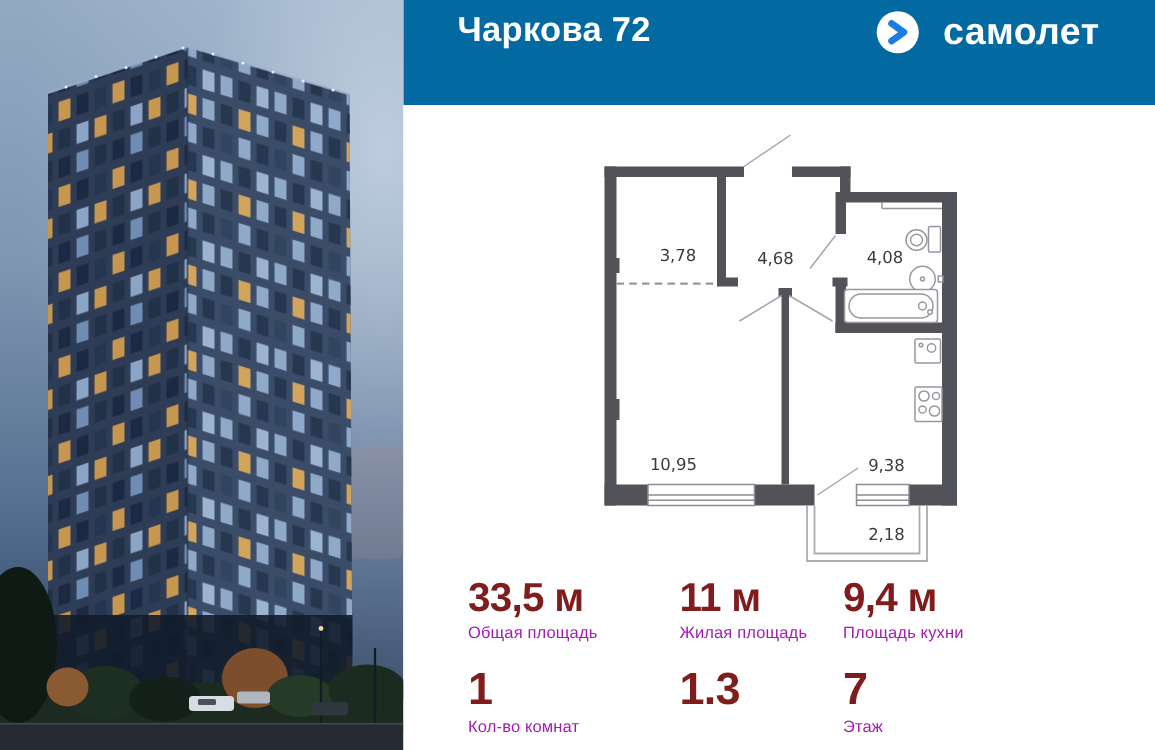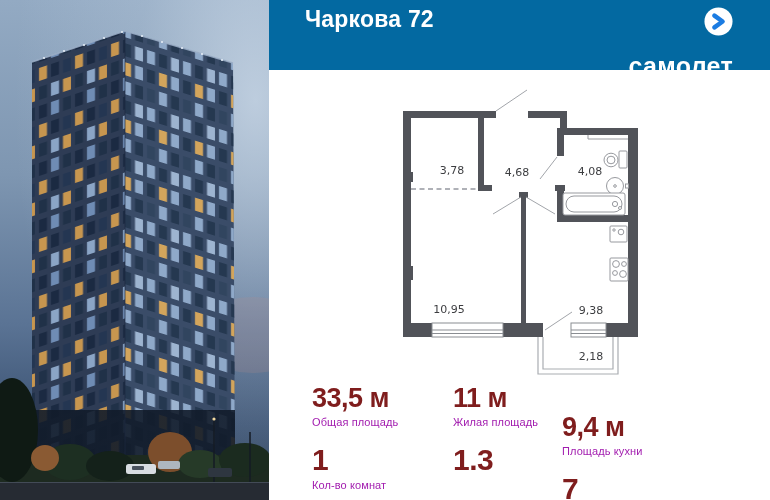--- a/index.html
+++ b/index.html
@@ -2,30 +2,30 @@
 <html><head>
 <meta charset="utf-8">
 <style>
   html,body{margin:0;padding:0;background:#ffffff;}
   .page{position:relative;width:770px;height:500px;overflow:hidden;background:#ffffff;
         font-family:"Liberation Sans","DejaVu Sans",sans-serif;}
   .photo{position:absolute;left:0;top:0;width:269px;height:500px;}
   .panel{position:absolute;left:269px;top:0;width:501px;height:500px;background:#ffffff;}
   .header{position:absolute;left:0;top:0;width:100%;height:70px;background:#0369a1;}
   .title{position:absolute;left:36px;top:6px;font-size:23px;font-weight:700;color:#ffffff;letter-spacing:.2px;}
-  .brand{position:absolute;right:37px;top:7px;display:flex;align-items:flex-end;gap:16px;flex-direction:column;}
+  .brand{position:absolute;right:37px;top:7px;display:flex;align-items:flex-start;gap:16px;}
   .brand-word{font-size:25px;font-weight:700;color:#ffffff;letter-spacing:.3px;}
   .plan{position:absolute;left:129px;top:84px;width:250px;height:300px;}
   .plan text{font-family:"DejaVu Sans","Liberation Sans",sans-serif;font-size:11px;fill:#3c3d40;text-anchor:middle;}
   .stat{position:absolute;width:125px;}
   .stat .v{font-weight:700;color:#7f1d1d;letter-spacing:-0.5px;line-height:1.0;}
   .stat.r1 .v{font-size:27px;}
   .stat.r2 .v{font-size:30px;}
   .stat .l{font-size:11px;color:#a21caf;margin-top:4px;letter-spacing:.1px;}
-  .c1{left:43px;} .c2{left:184px;} .c3{left:293px;margin-top:29px;}
+  .c1{left:43px;} .c2{left:184px;} .c3{left:293px;}
   .r1{top:385px;} .r2{top:445px;}
 </style>
 </head>
 <body>
 
 <div class="page">
 
   <svg class="photo" viewBox="0 0 269 500" preserveAspectRatio="none">
     <defs>
       <linearGradient id="sky" x1="0" y1="0" x2="0" y2="1">

